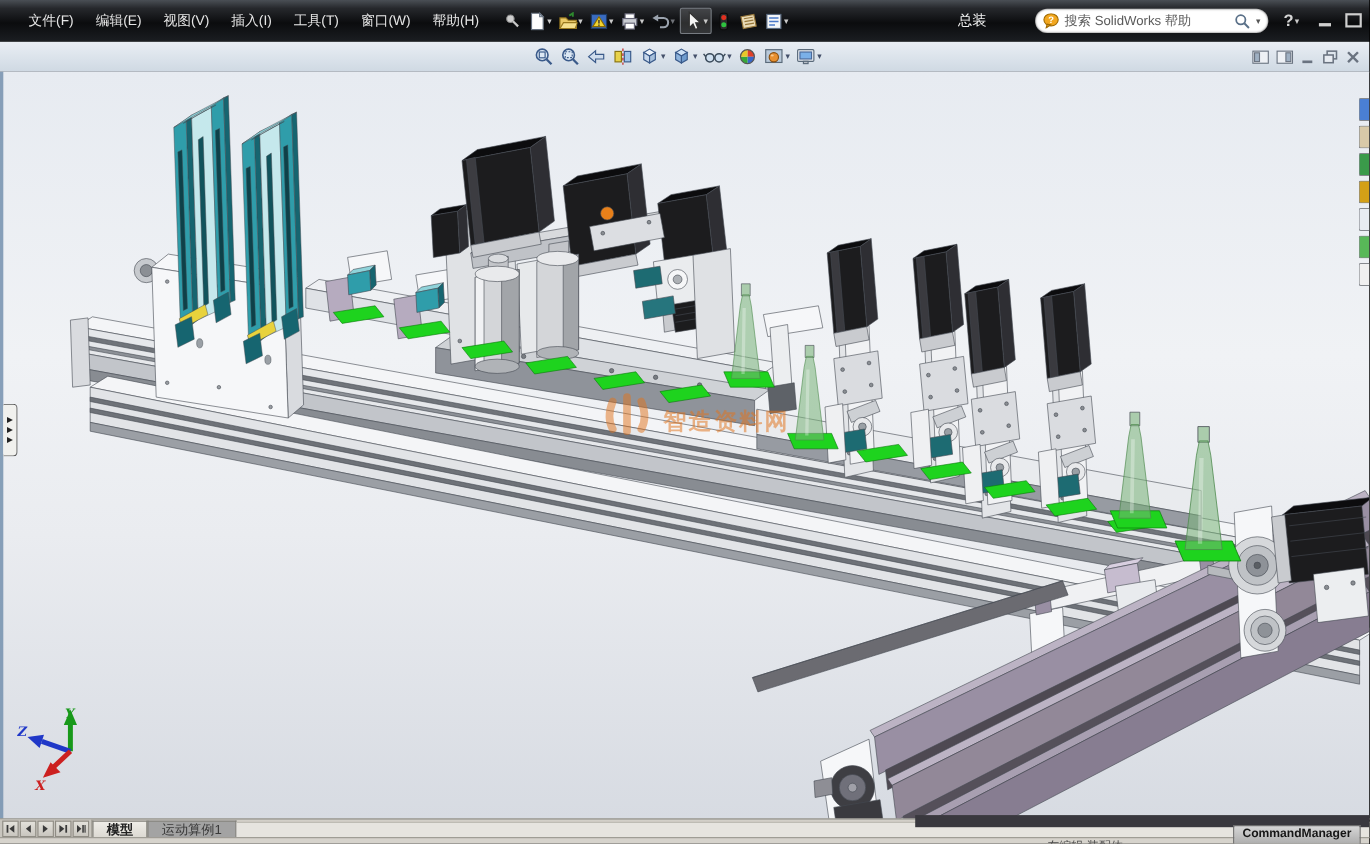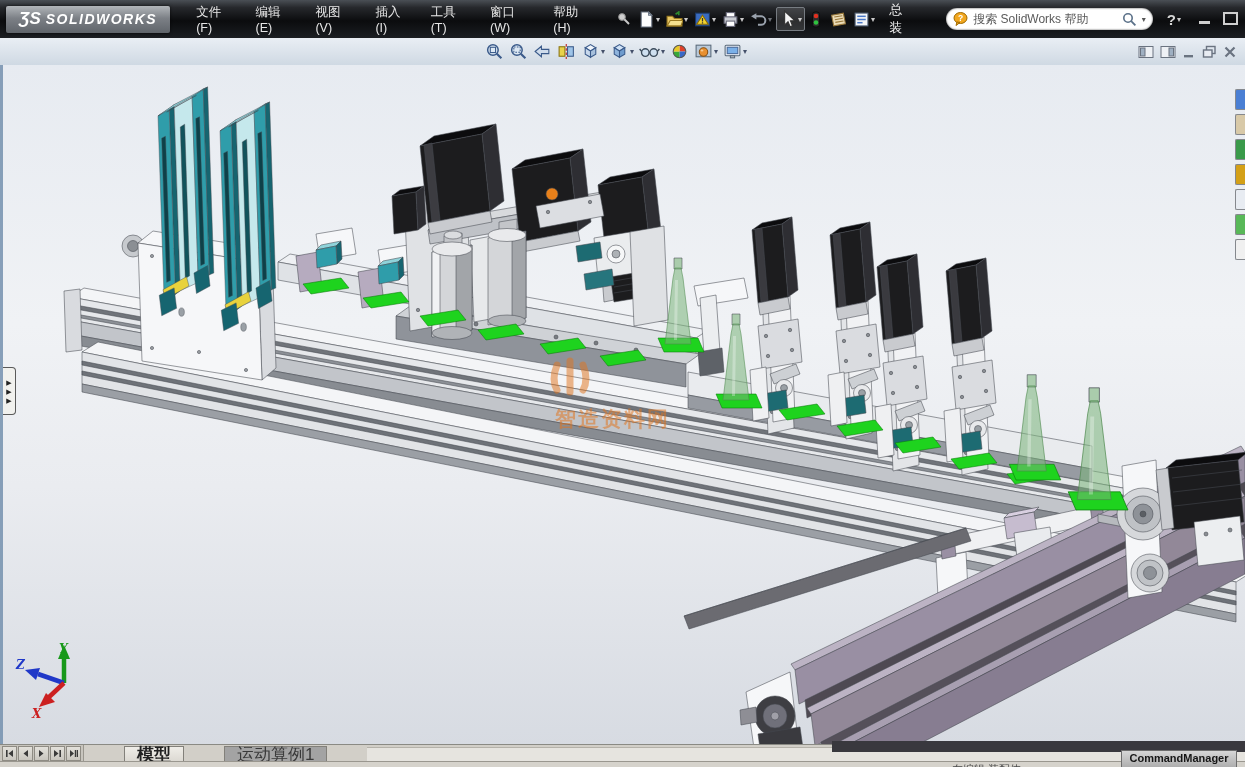--- a/index.html
+++ b/index.html
@@ -59,53 +59,49 @@
   .f-base{fill:var(--base-gray);} .f-wht{fill:#f6f7f9;} .f-stl{fill:#c9cbcf;}
 
   .left-strip{position:absolute;left:0;top:0;bottom:0;width:3px;background:#7490ae;opacity:.85;}
   .flyout-tab{position:absolute;left:3px;top:302px;width:12px;height:46px;background:#f1f1ee;
     border:1px solid #5a5a5a;border-left:none;border-radius:0 4px 4px 0;
     display:flex;flex-direction:column;align-items:center;justify-content:center;gap:2px;}
   .flyout-tab span{font-size:7px;line-height:7px;color:#222;}
   .task-strip{position:absolute;right:0;top:24px;display:flex;flex-direction:column;gap:4px;}
   .task-btn{width:9px;height:19px;border:1px solid #85888d;border-right:none;border-radius:2px 0 0 2px;}
 
-  .watermark{position:absolute;left:546px;top:292px;display:flex;align-items:flex-start;pointer-events:none;flex-direction:column;}
+  .watermark{position:absolute;left:546px;top:292px;display:flex;align-items:flex-end;pointer-events:none;}
   .watermark-text{font-size:21px;font-weight:bold;color:var(--watermark-orange);opacity:.52;
     letter-spacing:2px;margin-left:9px;padding-top:8px;white-space:nowrap;}
   .triad{position:absolute;left:12px;bottom:26px;}
   .triad text{font-family:"DejaVu Serif","Liberation Serif",serif;font-style:italic;font-weight:bold;font-size:12px;}
 
   
   .tabbar{position:absolute;left:0;top:744px;width:1245px;height:17px;background:#d2cfc8;
-    border-top:1px solid #8a8a84;display:flex;align-items:stretch;font-size:17px;color:#222;gap:40px;}
+    border-top:1px solid #8a8a84;display:flex;align-items:stretch;font-size:12px;color:#222;}
   .tab-navs{display:flex;align-items:center;gap:1px;padding:0 2px;background:#c8c5be;border-right:1px solid #9a978f;}
   .tab-nav{width:13px;height:13px;background:linear-gradient(#e3e1db,#c9c6bf);border:1px solid #8f8c84;
     display:flex;align-items:center;justify-content:center;}
   .tab-nav svg{display:block;}
   .tab{display:flex;align-items:center;padding:0 12px;border:1px solid #82807a;border-bottom:none;margin-top:1px;}
   .tab.active{background:linear-gradient(#efede8,#dbd8d1);font-weight:bold;}
   .tab.inactive{background:#a3a3a3;color:#3a3a3a;}
   .tab-rest{flex:1;background:#e6e4df;border-top:1px solid #b5b2aa;margin-top:2px;}
   .statusbar{position:absolute;left:0;top:761px;width:1245px;height:6px;background:#d6d3cc;
     border-top:1px solid #9a978f;overflow:hidden;}
   .status-edit{position:absolute;left:952px;top:0px;font-size:11px;color:#4a4a4a;white-space:nowrap;}
   .dark-strip{position:absolute;left:832px;top:741px;width:413px;height:11px;background:#39383e;}
   .cmdmgr{position:absolute;left:1121px;top:750px;width:116px;height:17px;
     background:linear-gradient(#d6d6d6,#aeaeae);border:1px solid #6d6d6d;border-bottom:none;box-sizing:border-box;
     font-size:11px;font-weight:bold;color:#161616;text-align:center;line-height:14px;overflow:hidden;}
 </style>
 </head>
 <body>
 
 <div class="titlebar">
-  <div class="logo-box">
-    <span class="logo-mark">ƷS</span>
-    <span class="logo-name">SOLIDWORKS</span>
-  </div>
   <div class="menus">
     <span class="menu-item">文件(F)</span>
     <span class="menu-item">编辑(E)</span>
     <span class="menu-item">视图(V)</span>
     <span class="menu-item">插入(I)</span>
     <span class="menu-item">工具(T)</span>
     <span class="menu-item">窗口(W)</span>
     <span class="menu-item">帮助(H)</span>
   </div>
   <div class="tb-group">

